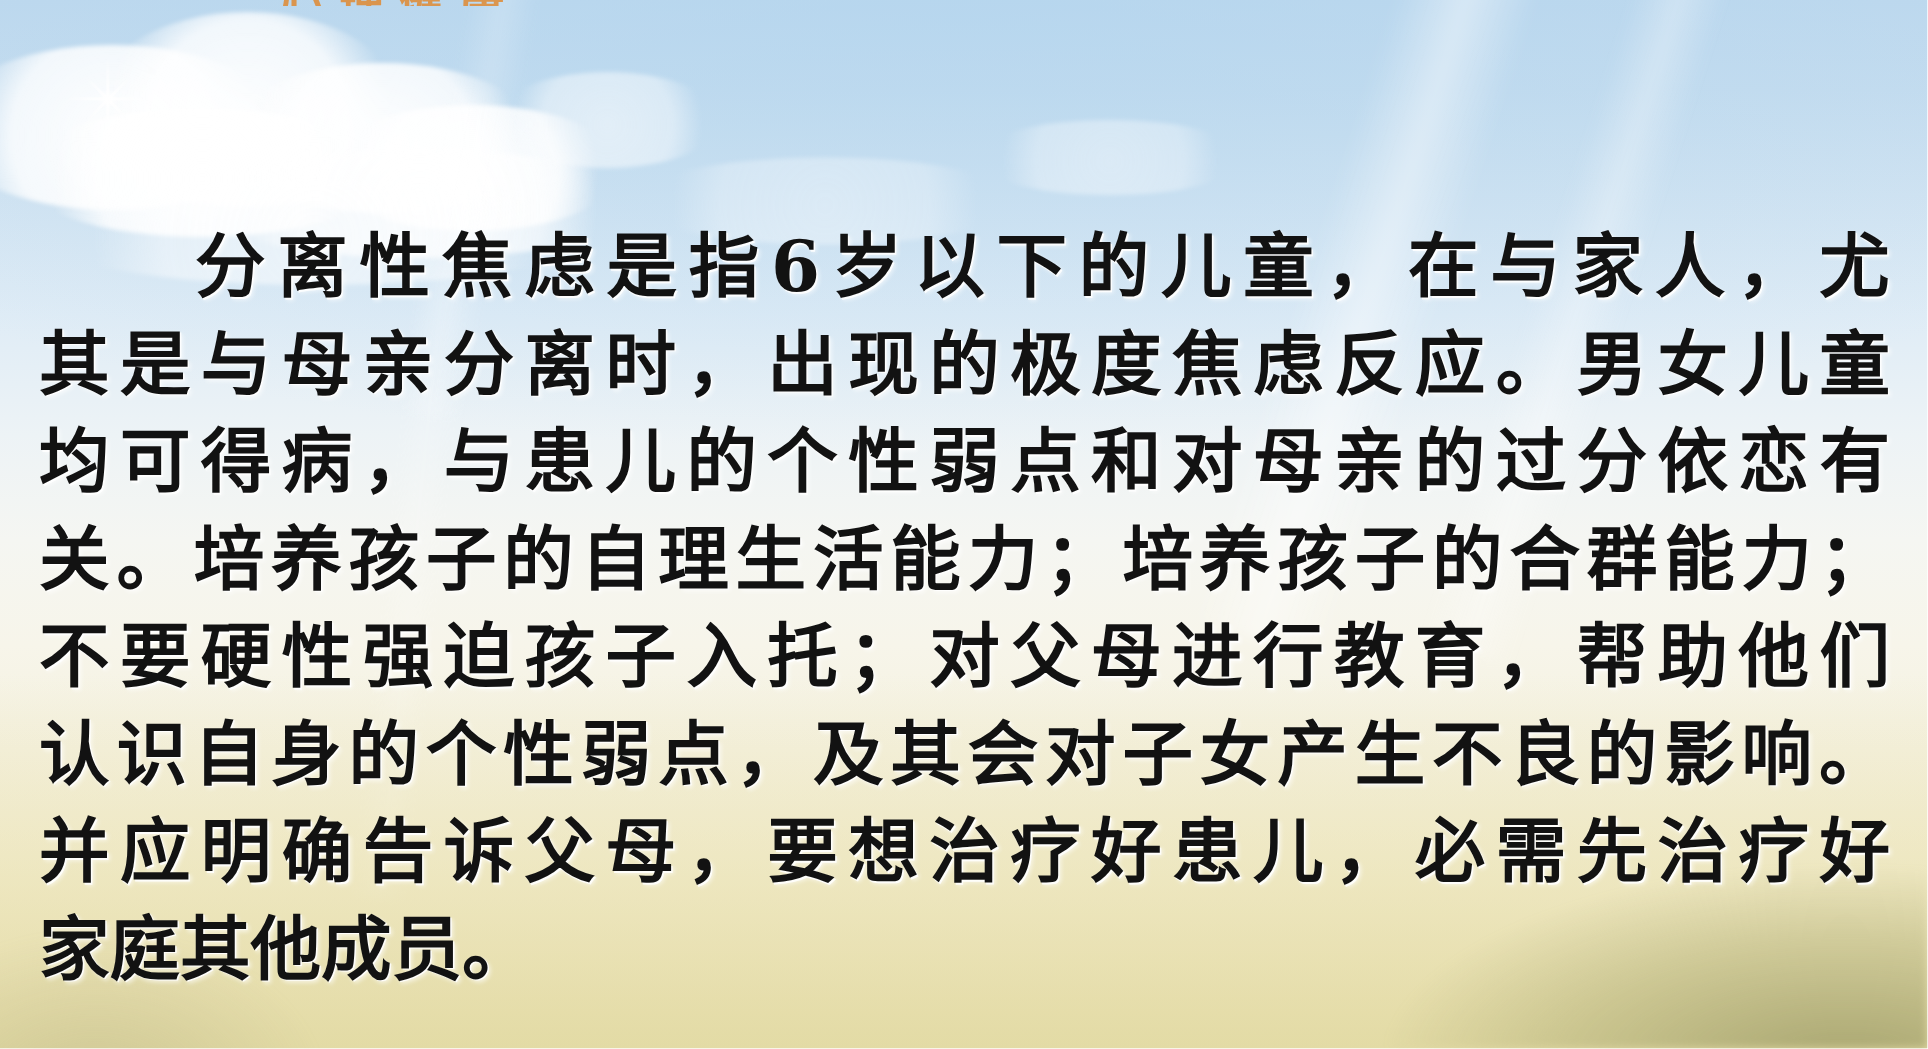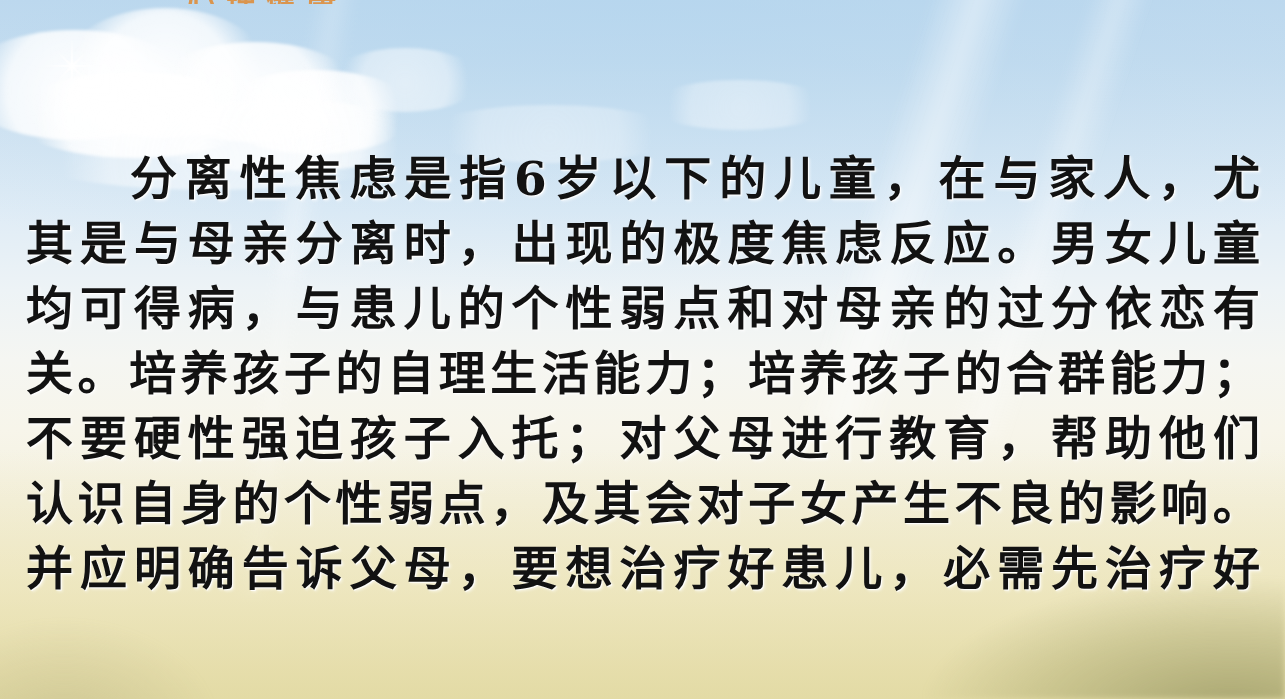--- a/index.html
+++ b/index.html
@@ -430,16 +430,17 @@
           <span>患</span>
           <span>儿</span>
           <span>，</span>
           <span>必</span>
           <span>需</span>
           <span>先</span>
           <span>治</span>
           <span>疗</span>
           <span>好</span>
         </div>
+      <div class="line last">家庭其他成员。</div>
     </div>
 
   </div>
 </div>
 
 </body></html>

